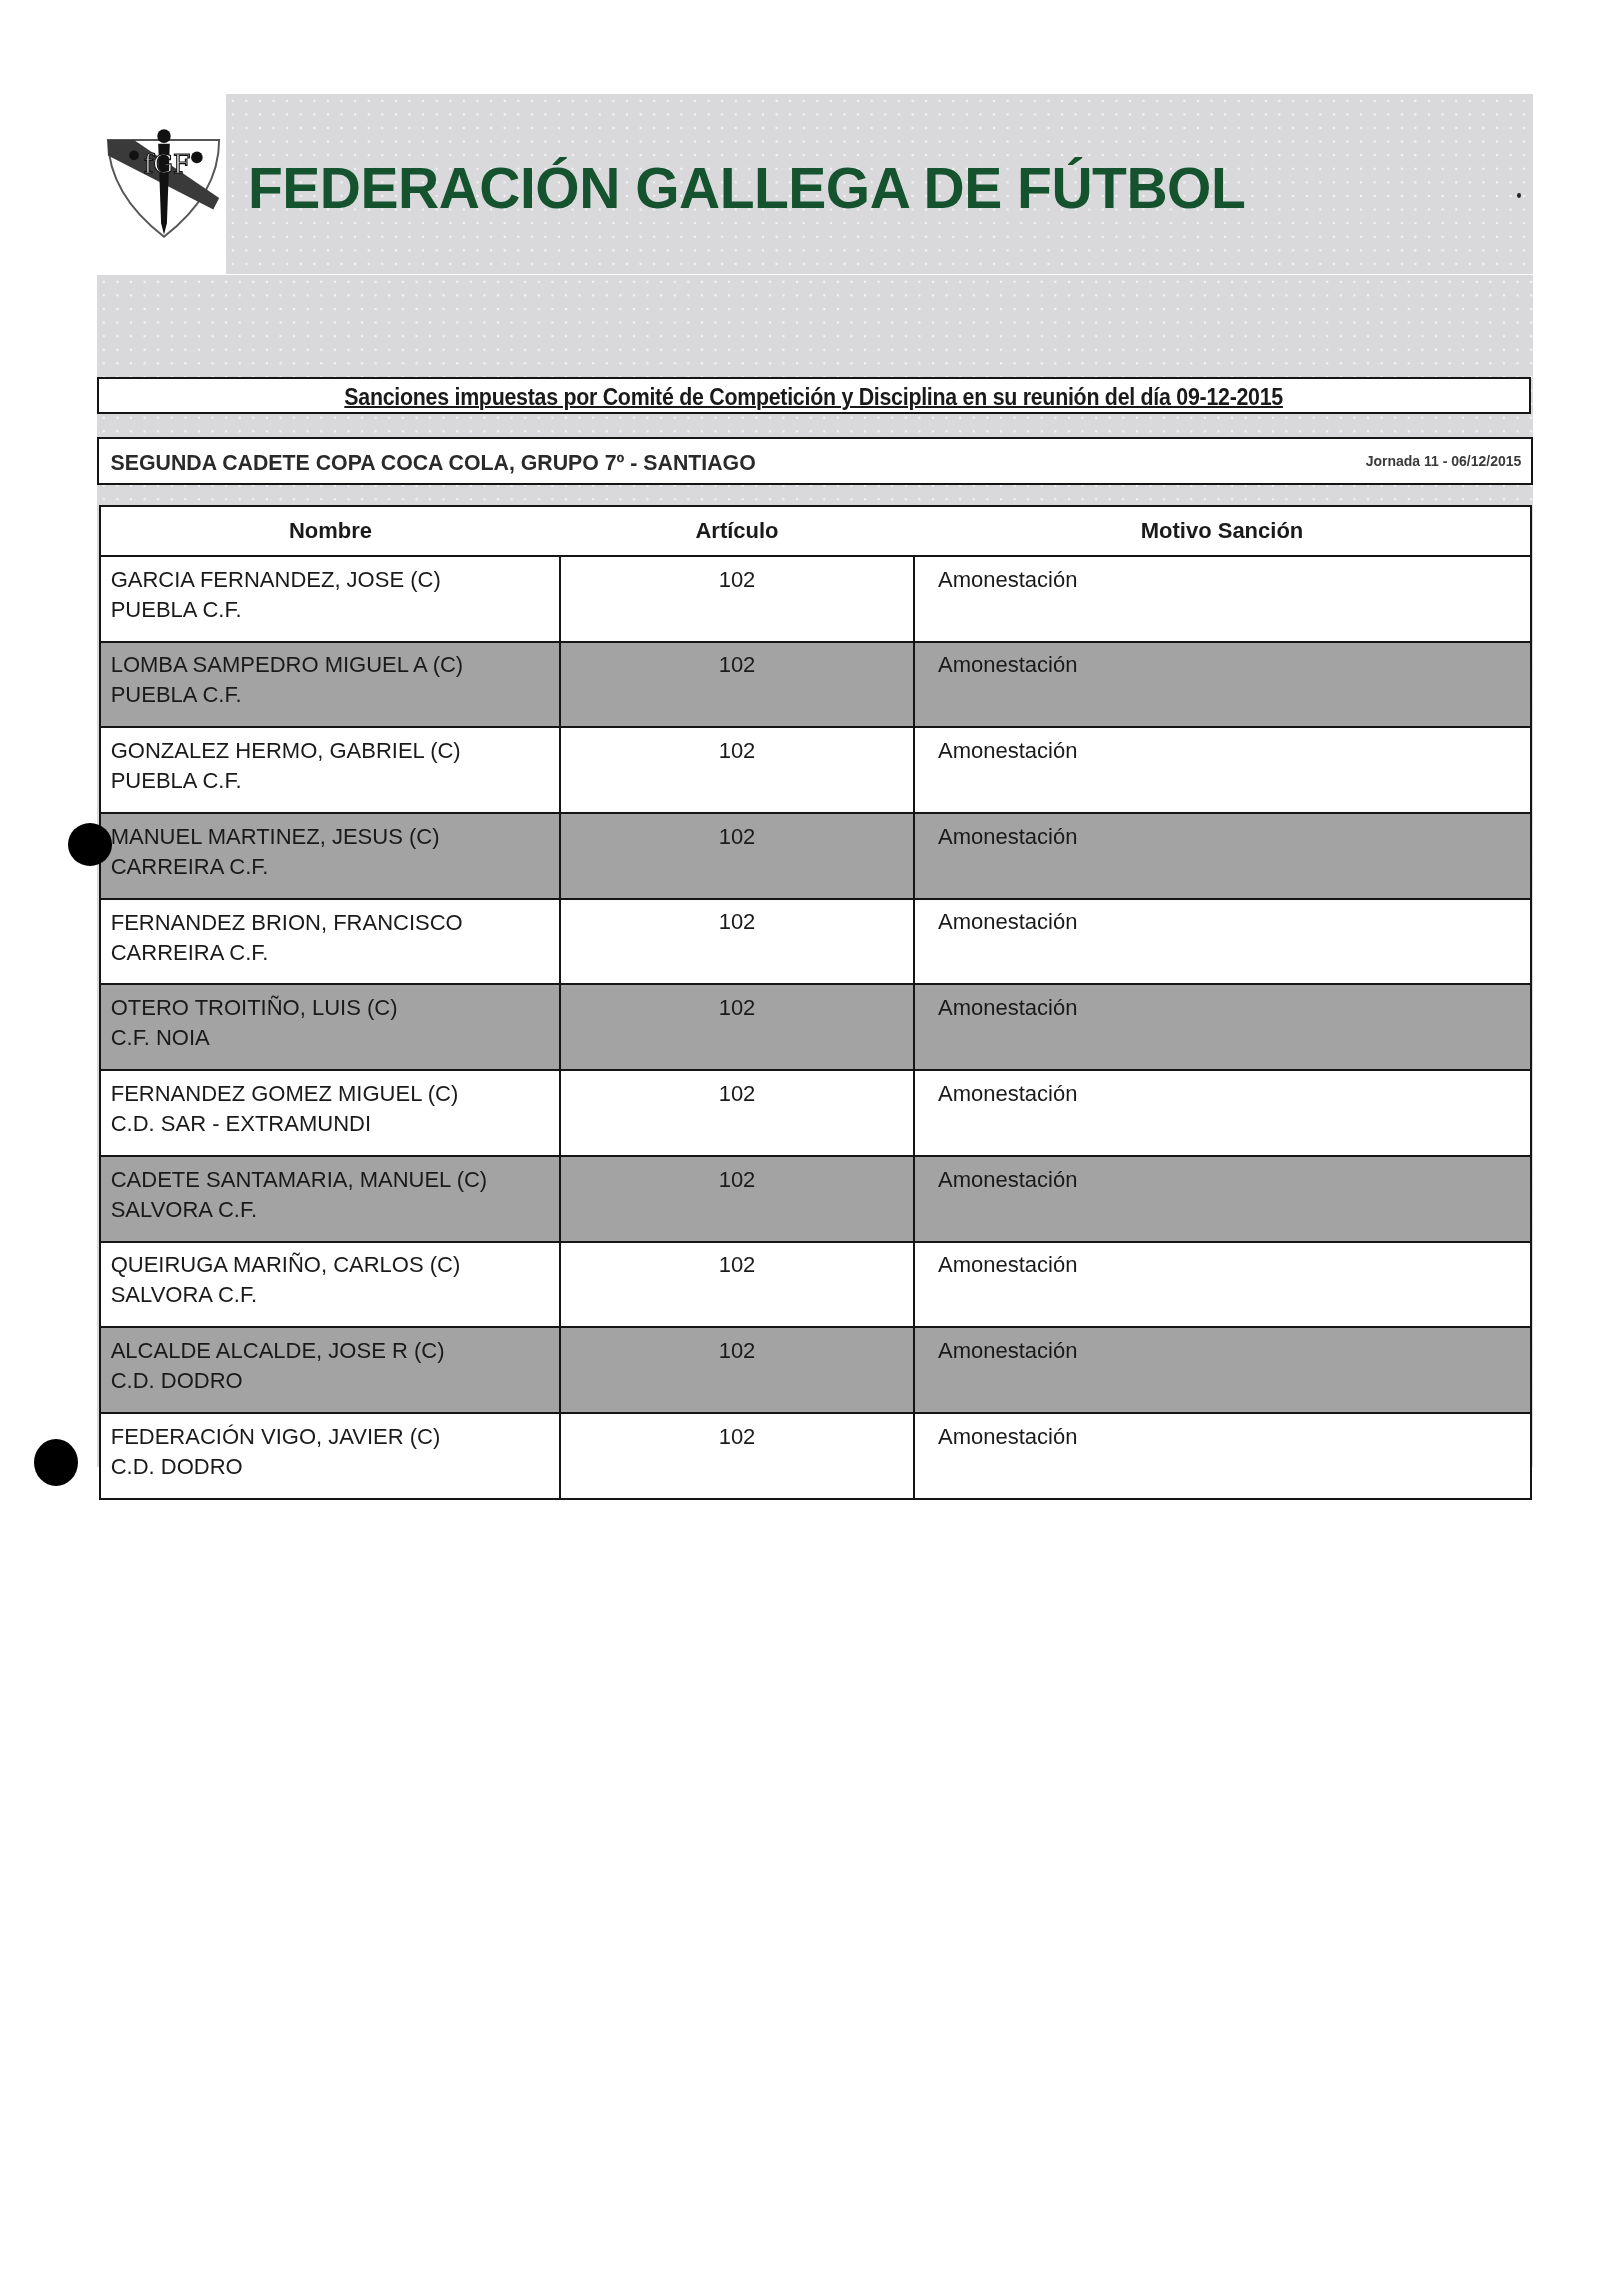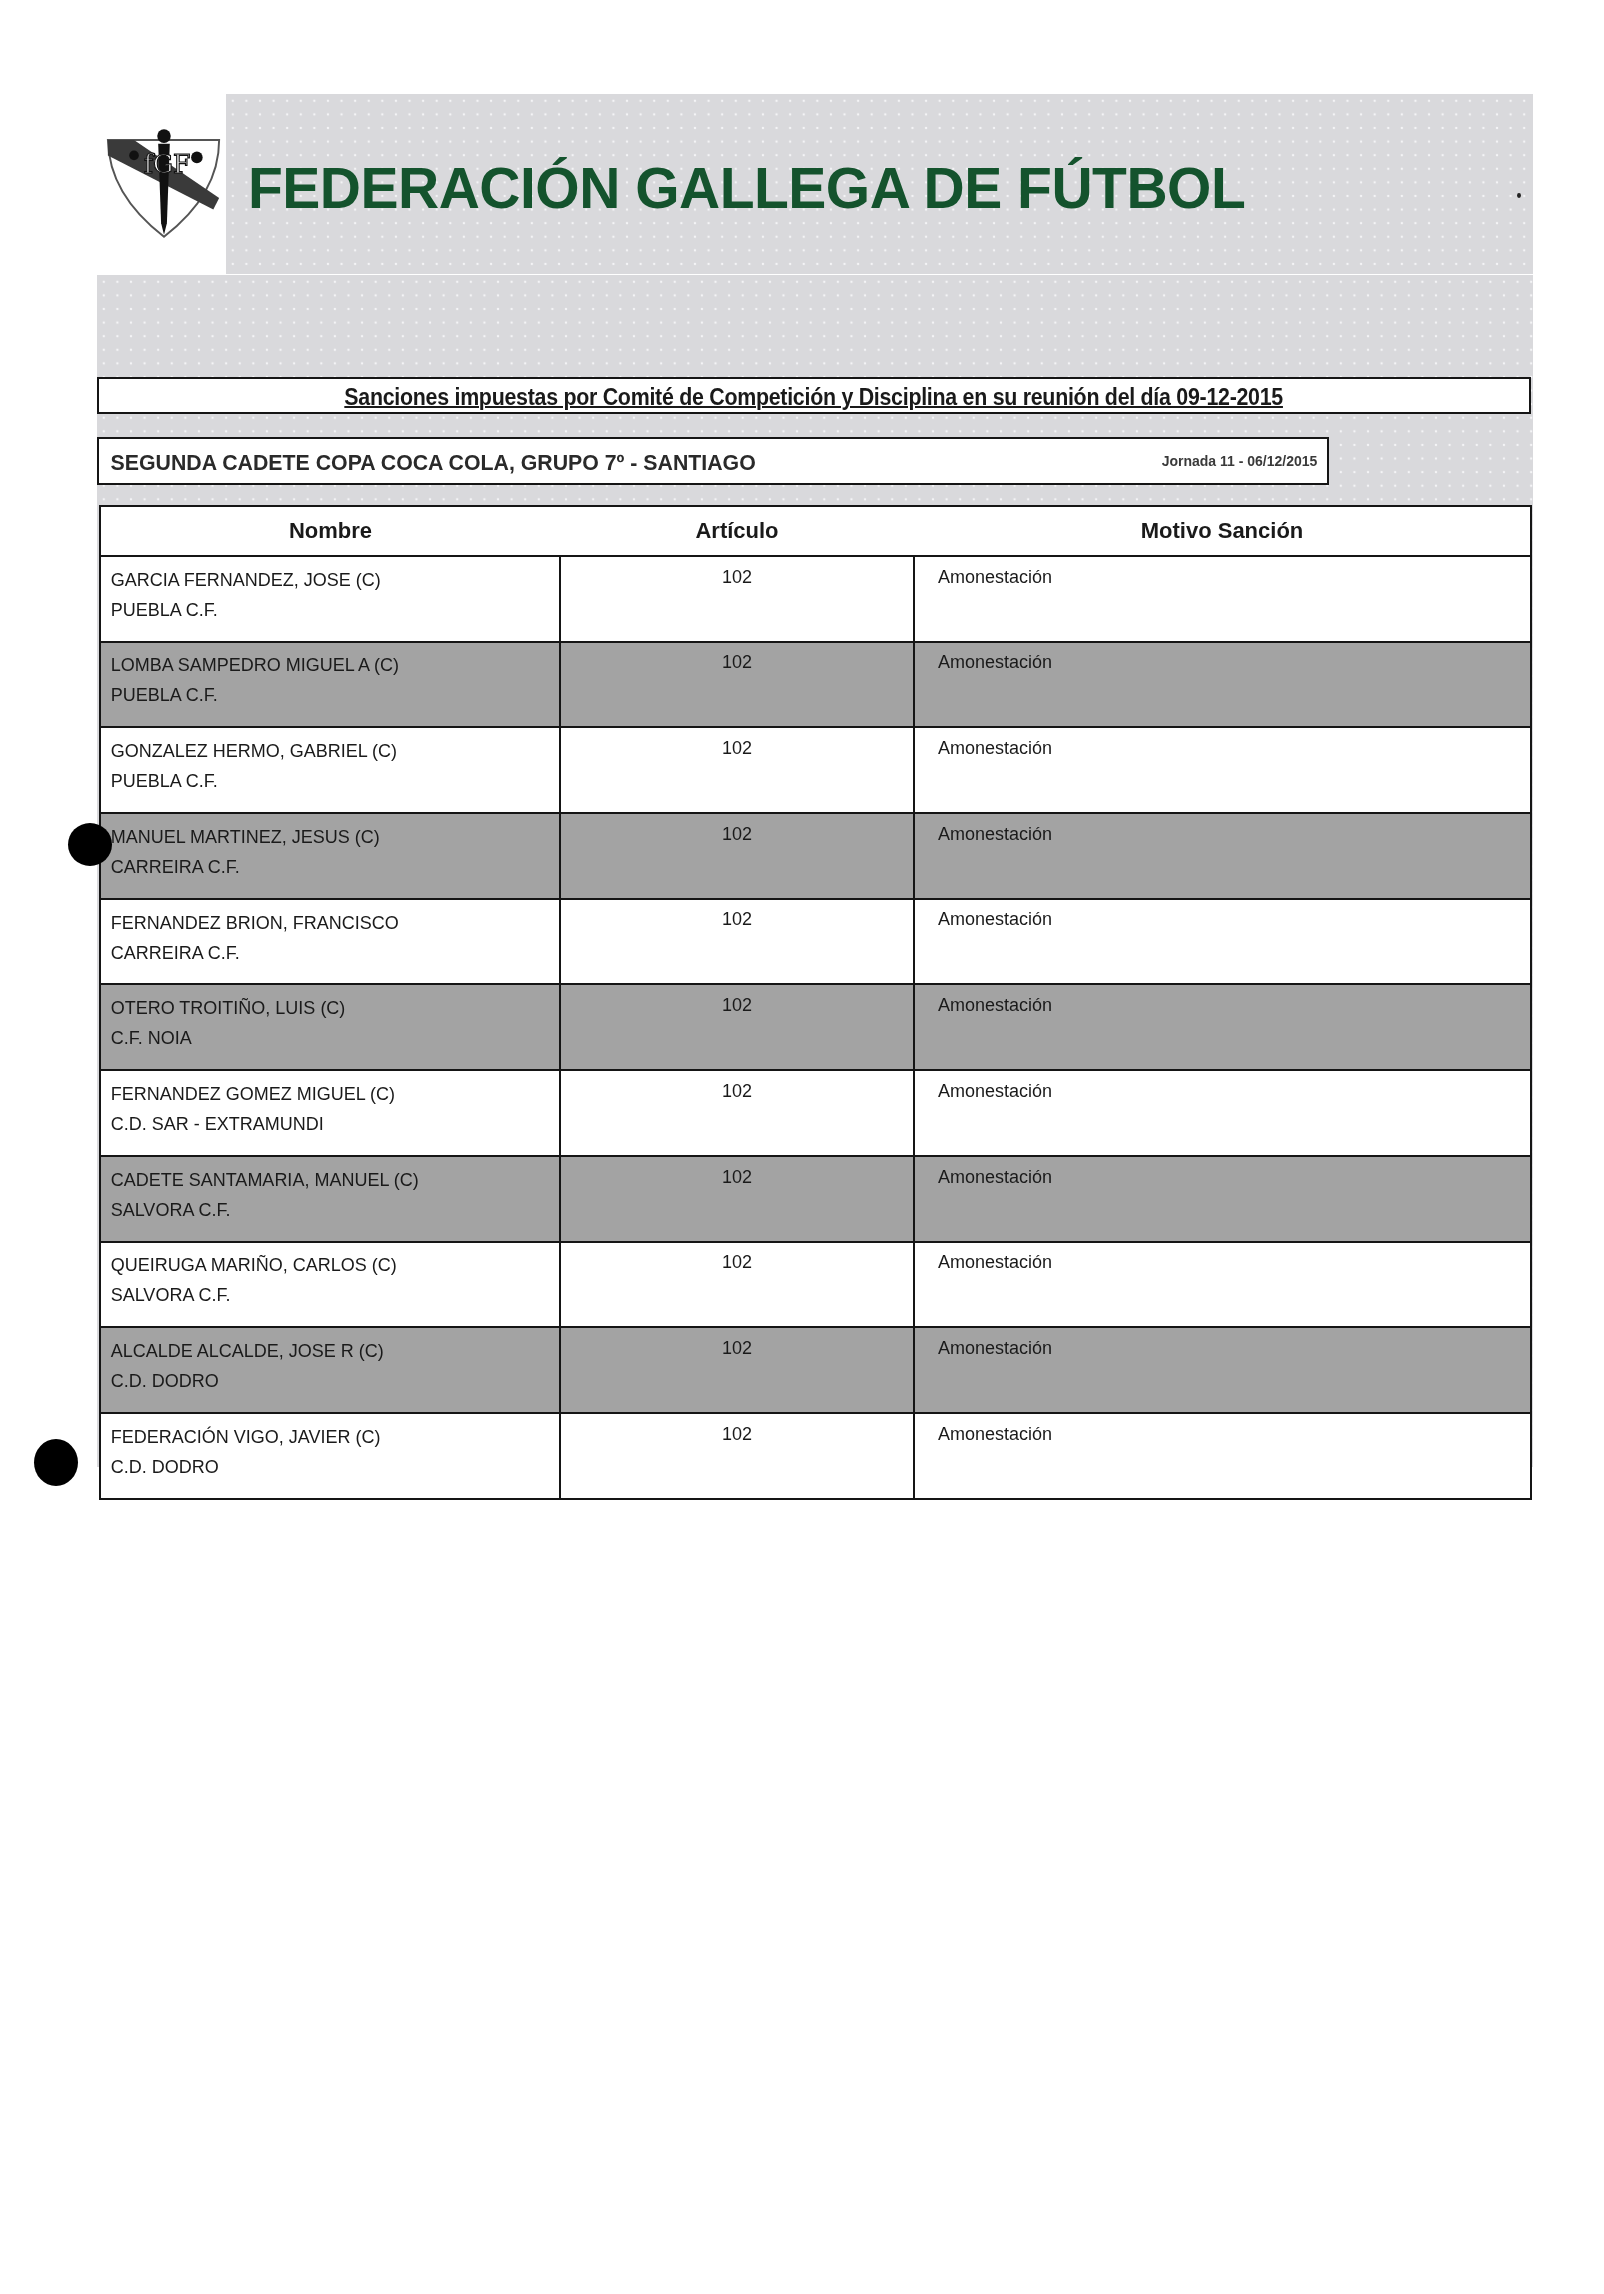--- a/index.html
+++ b/index.html
@@ -68,21 +68,21 @@
       margin-top: 4.9px;
       font-size: 23px;
       font-weight: bold;
       text-decoration: underline;
       text-decoration-thickness: 1.9px;
       letter-spacing: -0.3px;
       transform: scaleX(0.93);
     }
     .box-competicion {
       left: 97px; top: 437px;
-      width: 1232px; height: 48px;
+      width: 1436px; height: 48px;
     }
     .box-competicion .comp-name {
       position: absolute;
       left: 11.6px; top: 11.6px;
       font-size: 21.3px;
       font-weight: bold;
       color: #2a2a2a;
     }
     .box-competicion .jornada {
       position: absolute;
@@ -112,21 +112,21 @@
       margin-top: 20px;
     }
     table.sanciones th.c-nombre { width: 459px; border-left: 2.9px solid #151515; }
     table.sanciones th.c-art { width: 354px; }
     table.sanciones th.c-motivo { border-right: 2.9px solid #151515; }
 
     table.sanciones td {
       height: 74px;
       border: 2.9px solid #151515;
       vertical-align: top;
-      font-size: 18px;
+      font-size: 22px;
       padding: 0;
     }
     table.sanciones tr.shade td { background: #a3a3a3; }
     td.nombre-cell { padding: 7.8px 0 0 9.7px !important; line-height: 30px; }
     td.art-cell { text-align: center; padding-top: 9.7px !important; }
     td.motivo-cell { padding: 9.7px 0 0 23px !important; }
     .punch {
       position: absolute;
       background: #000;
       border-radius: 50%;

